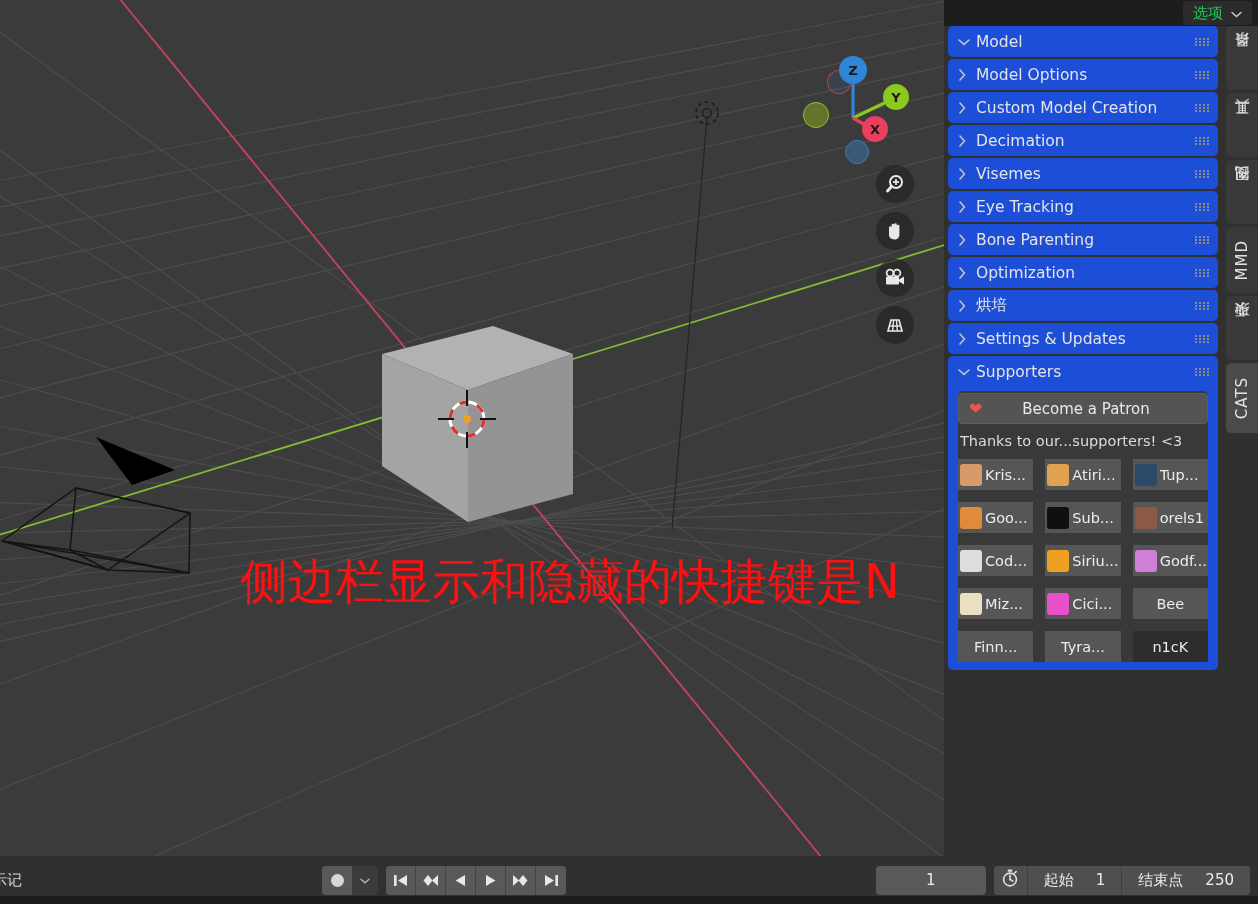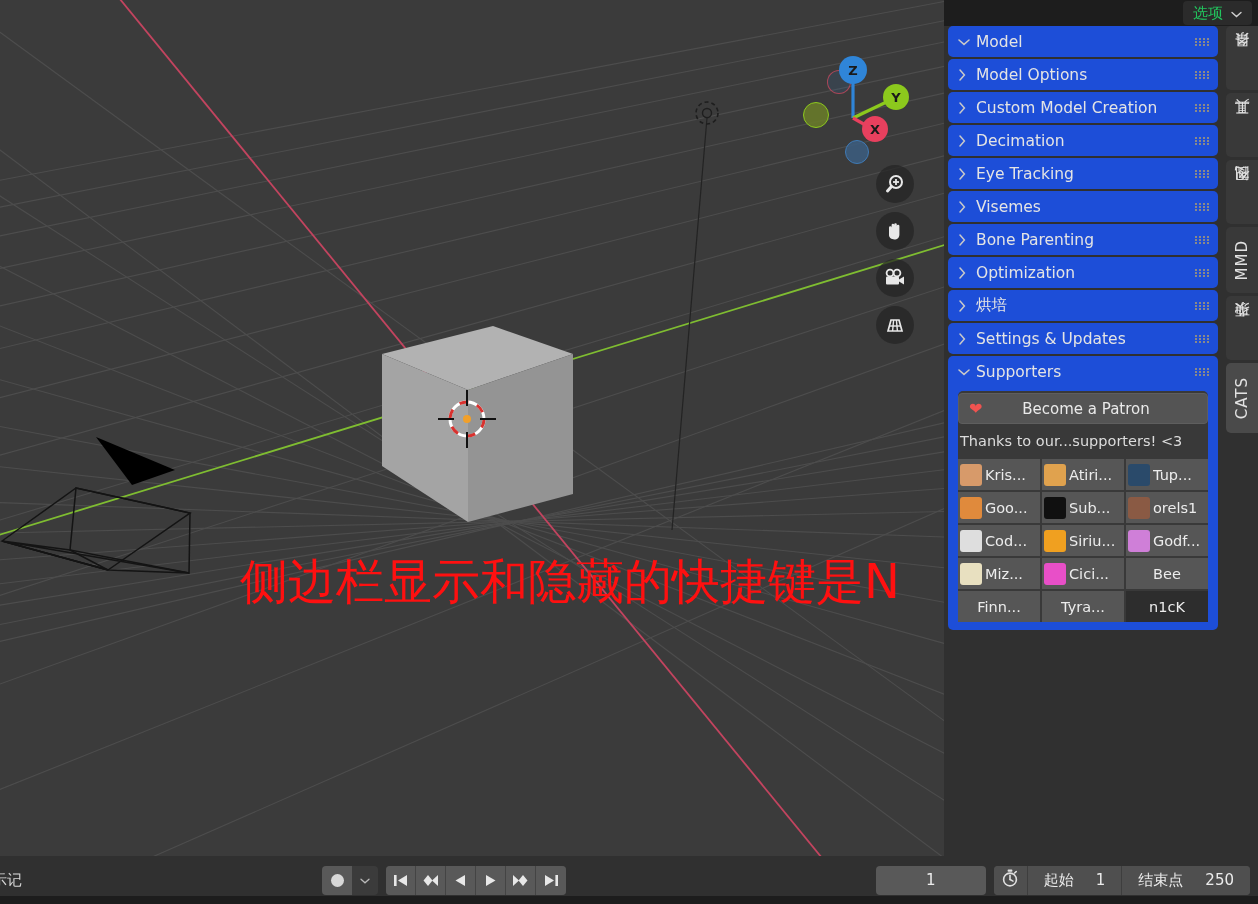--- a/index.html
+++ b/index.html
@@ -94,21 +94,21 @@
 
   
   .sup-card { background: #393939; border-radius: 5px; padding: 2px 0 0 0; }
   .sup-text { color: #dcdcdc; font-size: 14.5px; padding: 3px 2px 6px 2px; white-space: nowrap; }
   .patron-btn {
     display: flex; align-items: center; height: 31px; border-radius: 4px;
     background: #545454; border: 1px solid #5e5e5e; position: relative;
   }
   .patron-heart { position: absolute; left: 10px; font-size: 16px; color: #ef5350; }
   .patron-label { width: 100%; text-align: center; color: #eaeaea; font-size: 15px; padding-left: 6px; }
-  .sup-grid { display: grid; grid-template-columns: repeat(3, 1fr); gap: 2px; margin-top: 4px; }
+  .sup-grid { display: grid; grid-template-columns: repeat(3, 1fr); gap: 12px; margin-top: 4px; }
   .sup-cell {
     background: #565656; height: 31px; display: flex; align-items: center;
     gap: 3px; padding: 0 2px; overflow: hidden;
   }
   .sup-cell.dark { background: #2d2d2d; }
   .sup-cell.noav { justify-content: center; }
   .sup-av {
     width: 22px; height: 22px; flex: 0 0 22px; border-radius: 3px;
     display: flex; align-items: center; justify-content: center;
     font-size: 11px; overflow: hidden;
@@ -446,21 +446,21 @@
       </div>
     </div>
 
     <div class="panel">
       <div class="panel-header">
         <span class="chev">
             <svg width="8" height="12" viewBox="0 0 8 12">
               <path d="M2 1 L6.4 6 L2 11" stroke="#c9c9c9" stroke-width="1.5" fill="none" stroke-linecap="round"></path>
             </svg>
           </span>
-        <span class="panel-title">Eye Tracking</span>
+        <span class="panel-title">Visemes</span>
         <span class="grip">
           <i style="left:0;top:0"></i>
             <i style="left:4px;top:0"></i>
             <i style="left:8px;top:0"></i>
             <i style="left:12px;top:0"></i>
           <i style="left:0;top:3px"></i>
             <i style="left:4px;top:3px"></i>
             <i style="left:8px;top:3px"></i>
             <i style="left:12px;top:3px"></i>
           <i style="left:0;top:6px"></i>
@@ -471,21 +471,21 @@
       </div>
     </div>
 
     <div class="panel">
       <div class="panel-header">
         <span class="chev">
             <svg width="8" height="12" viewBox="0 0 8 12">
               <path d="M2 1 L6.4 6 L2 11" stroke="#c9c9c9" stroke-width="1.5" fill="none" stroke-linecap="round"></path>
             </svg>
           </span>
-        <span class="panel-title">Visemes</span>
+        <span class="panel-title">Eye Tracking</span>
         <span class="grip">
           <i style="left:0;top:0"></i>
             <i style="left:4px;top:0"></i>
             <i style="left:8px;top:0"></i>
             <i style="left:12px;top:0"></i>
           <i style="left:0;top:3px"></i>
             <i style="left:4px;top:3px"></i>
             <i style="left:8px;top:3px"></i>
             <i style="left:12px;top:3px"></i>
           <i style="left:0;top:6px"></i>

